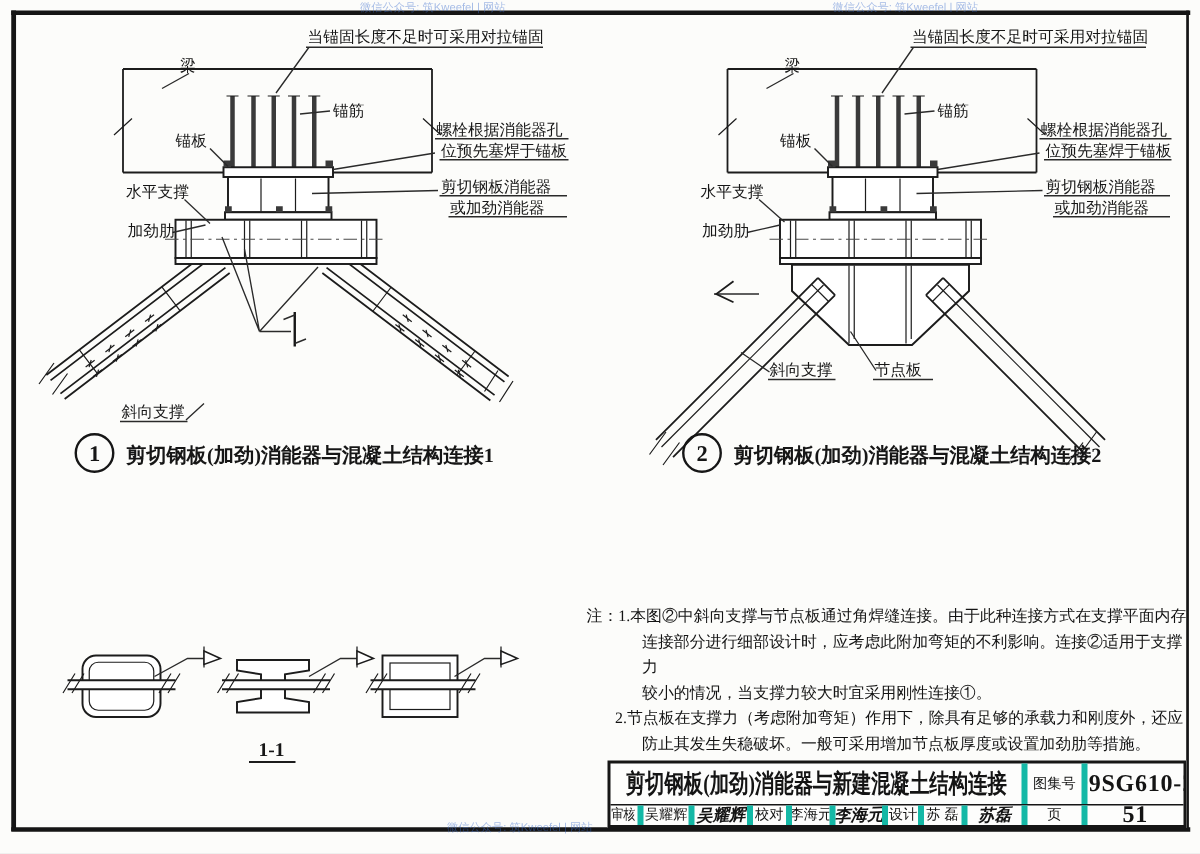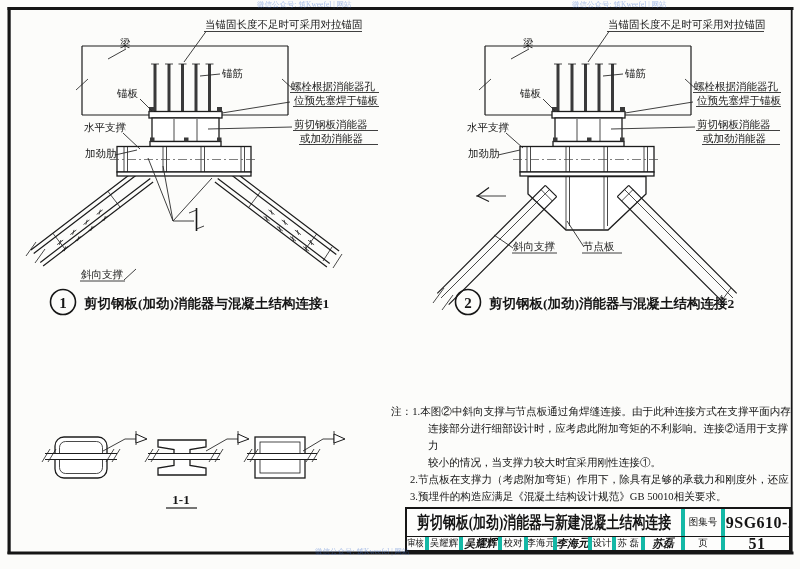--- a/index.html
+++ b/index.html
@@ -29,21 +29,21 @@
            border-left:4px solid #14b8a6;overflow:hidden;white-space:nowrap;}
   .tb-cell:first-child{border-left:none;}
   .tb-title{font-weight:bold;font-size:17px;}
   .tb-title span{display:inline-block;transform:scaleX(.76);transform-origin:center;}
   .small{font-size:9.5px;}
   .cond{display:inline-block;transform:scaleX(.85);transform-origin:center;}
   .bold12{font-size:16px;font-weight:bold;letter-spacing:.5px;}
   .sig{font-weight:bold;font-style:italic;font-size:11px;transform:rotate(-2deg);}
   
   .wm{position:absolute;color:#3f6fce;opacity:.45;font-size:7.5px;filter:blur(.5px);
-      white-space:nowrap;overflow:hidden;font-family:Liberation Serif, serif;margin-left:17px;}
+      white-space:nowrap;overflow:hidden;font-family:Liberation Sans, sans-serif;}
 </style>
 </head>
 <body>
 
 <div id="page">
 
 <svg width="800" height="569" viewBox="0 0 800 569">
 
   <g>
     <rect x="7.5" y="7" width="786" height="3" fill="#151515"></rect>
@@ -247,20 +247,21 @@
     <path class="ln" d="M166,508 H197"></path>
     <text class="sec" x="181" y="504" text-anchor="middle">1-1</text>
   </g>
 </svg>
 
 <div id="notes">
       <div style="padding-left: 0px;">注：1.本图②中斜向支撑与节点板通过角焊缝连接。由于此种连接方式在支撑平面内存</div>
       <div style="padding-left: 37px;">连接部分进行细部设计时，应考虑此附加弯矩的不利影响。连接②适用于支撑力</div>
       <div style="padding-left: 37px;">较小的情况，当支撑力较大时宜采用刚性连接①。</div>
       <div style="padding-left: 19px;">2.节点板在支撑力（考虑附加弯矩）作用下，除具有足够的承载力和刚度外，还应</div>
+      <div style="padding-left: 37px;">防止其发生失稳破坏。一般可采用增加节点板厚度或设置加劲肋等措施。</div>
       <div style="padding-left: 19px;">3.预埋件的构造应满足《混凝土结构设计规范》GB 50010相关要求。</div>
     </div>
 
 <div id="tblock">
   <div class="tb-row tb-row1">
     <div class="tb-cell tb-title" style="width:277px">
       <span>剪切钢板(加劲)消能器与新建混凝土结构连接</span>
     </div>
     <div class="tb-cell small" style="width:40px">图集号</div>
     <div class="tb-cell bold12" style="width:69px">09SG610-2</div>

